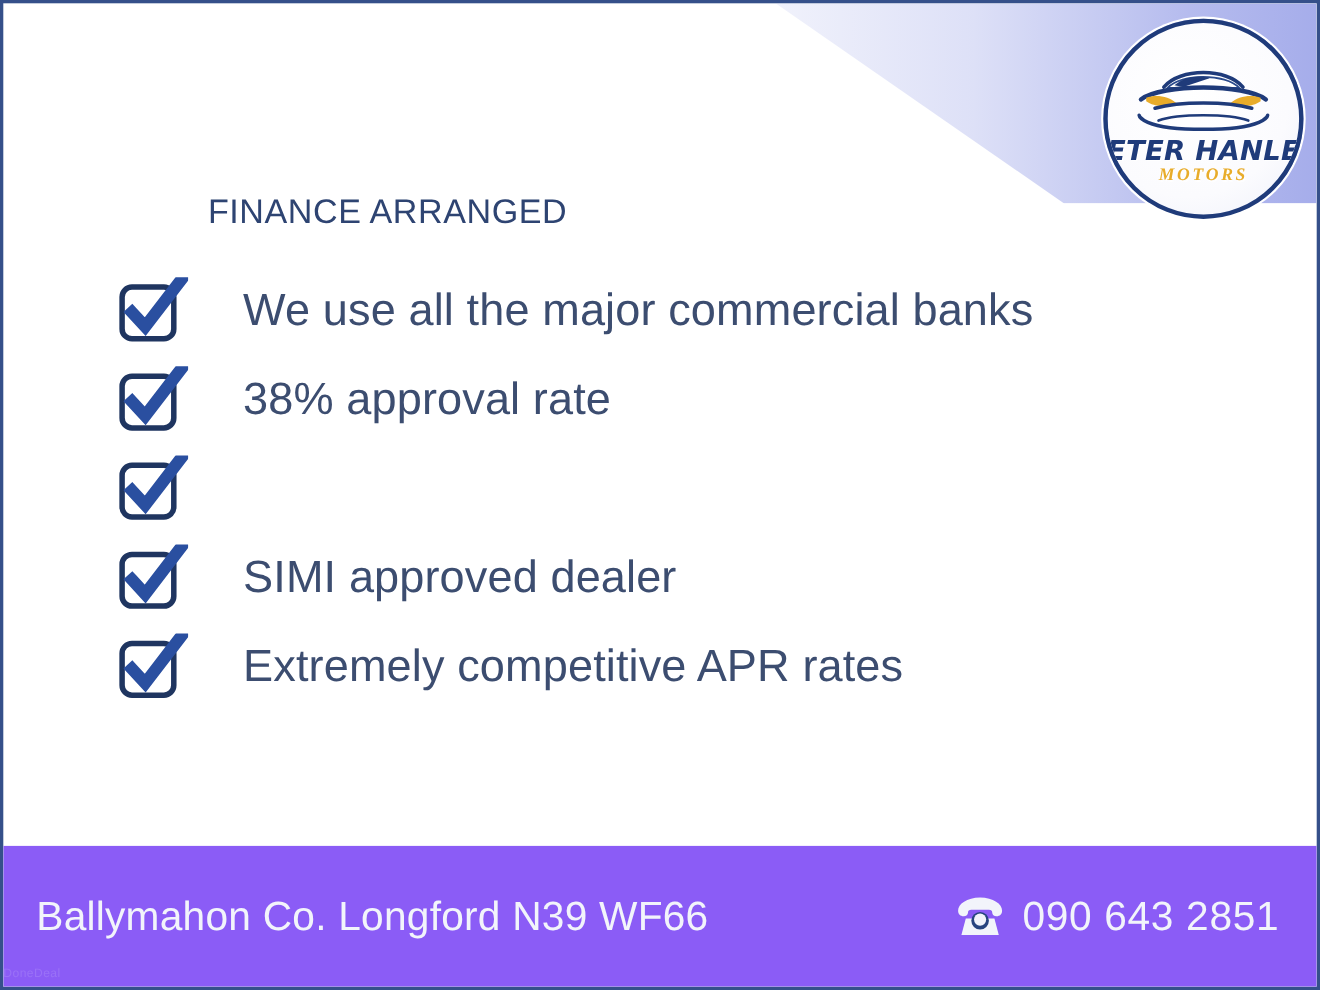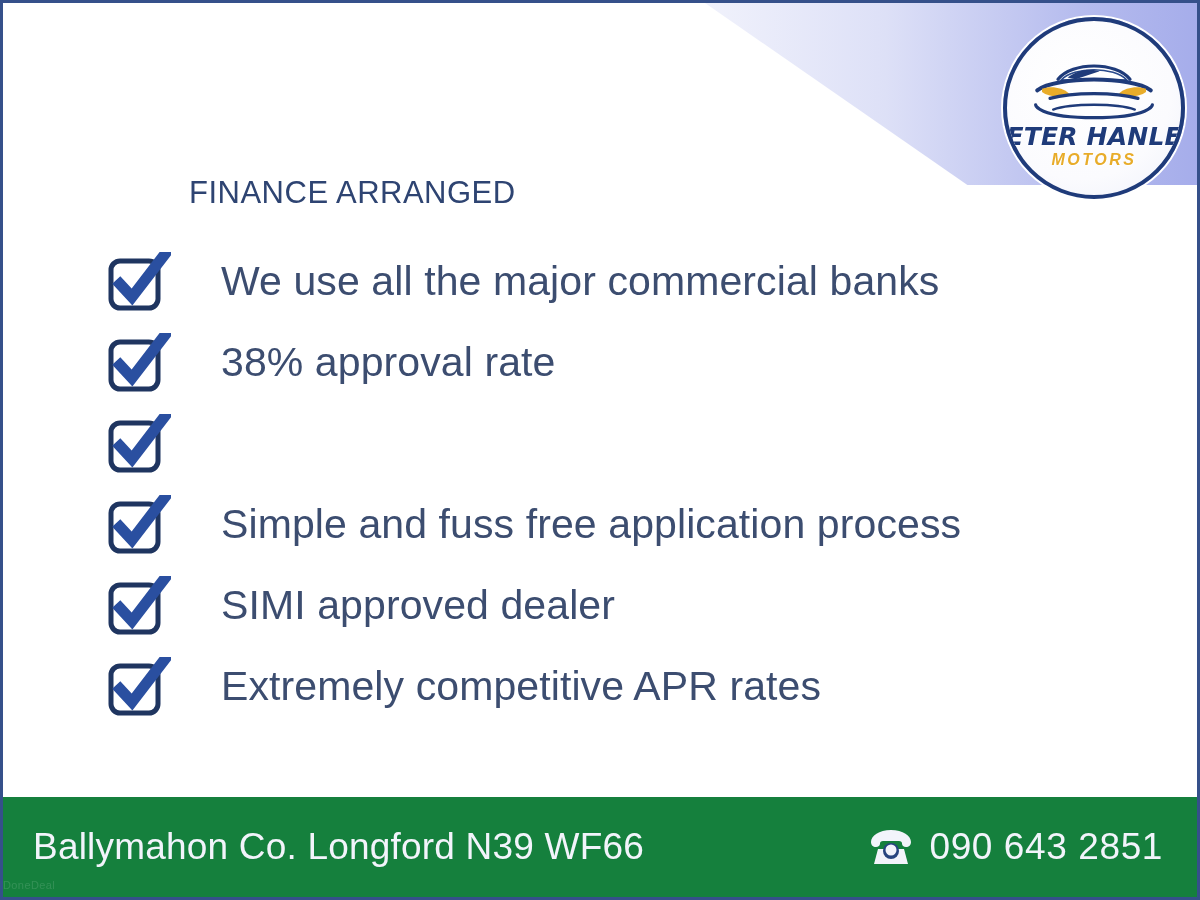--- a/index.html
+++ b/index.html
@@ -64,21 +64,21 @@
     font-style: italic;
     font-size: 25px;
     letter-spacing: 0.2px;
     color: #1f3b7a;
     line-height: 1;
     margin-top: 1px;
     text-shadow: 1px 1px 0 rgba(255,255,255,0.9);
     white-space: nowrap;
   }
   .logo-subword {
-    font-family: Liberation Sans, sans-serif;
+    font-family: Liberation Serif, serif;
     font-weight: bold;
     font-style: italic;
     font-size: 16px;
     letter-spacing: 2.5px;
     color: #e8ac2a;
     line-height: 1;
     margin-top: 3px;
     text-shadow: 1px 1px 0 rgba(255,255,255,0.8);
   }
 
@@ -125,22 +125,22 @@
     white-space: nowrap;
     line-height: 1;
   }
 
   
   .footer-bar {
     position: absolute;
     left: 0;
     right: 0;
     bottom: 0;
-    height: 100px;
-    background: #15803d;
+    height: 128px;
+    background: #8b5cf6;
     display: flex;
     align-items: center;
     justify-content: space-between;
     padding: 0 34px 0 30px;
     box-sizing: border-box;
   }
   .footer-address {
     font-size: 37px;
     color: #f2f4fb;
     letter-spacing: 0.2px;
@@ -218,27 +218,20 @@
       <span class="feature-label">38% approval rate</span>
     </li>
 
     <li class="feature-item">
       <svg class="check-icon" viewBox="0 0 64 60">
         <rect x="4" y="9" width="47" height="47" rx="9" ry="9" fill="none" stroke="#1f3560" stroke-width="5"></rect>
         <path d="M13 32 L25 45 L58 2" fill="none" stroke="#2a4fa0" stroke-width="11" stroke-linecap="square" stroke-linejoin="miter"></path>
       </svg>
     </li>
 
-    <li class="feature-item">
-      <svg class="check-icon" viewBox="0 0 64 60">
-        <rect x="4" y="9" width="47" height="47" rx="9" ry="9" fill="none" stroke="#1f3560" stroke-width="5"></rect>
-        <path d="M13 32 L25 45 L58 2" fill="none" stroke="#2a4fa0" stroke-width="11" stroke-linecap="square" stroke-linejoin="miter"></path>
-      </svg>
-      <span class="feature-label">Simple and fuss free application process</span>
-    </li>
 
     <li class="feature-item">
       <svg class="check-icon" viewBox="0 0 64 60">
         <rect x="4" y="9" width="47" height="47" rx="9" ry="9" fill="none" stroke="#1f3560" stroke-width="5"></rect>
         <path d="M13 32 L25 45 L58 2" fill="none" stroke="#2a4fa0" stroke-width="11" stroke-linecap="square" stroke-linejoin="miter"></path>
       </svg>
       <span class="feature-label">SIMI approved dealer</span>
     </li>
 
     <li class="feature-item">

